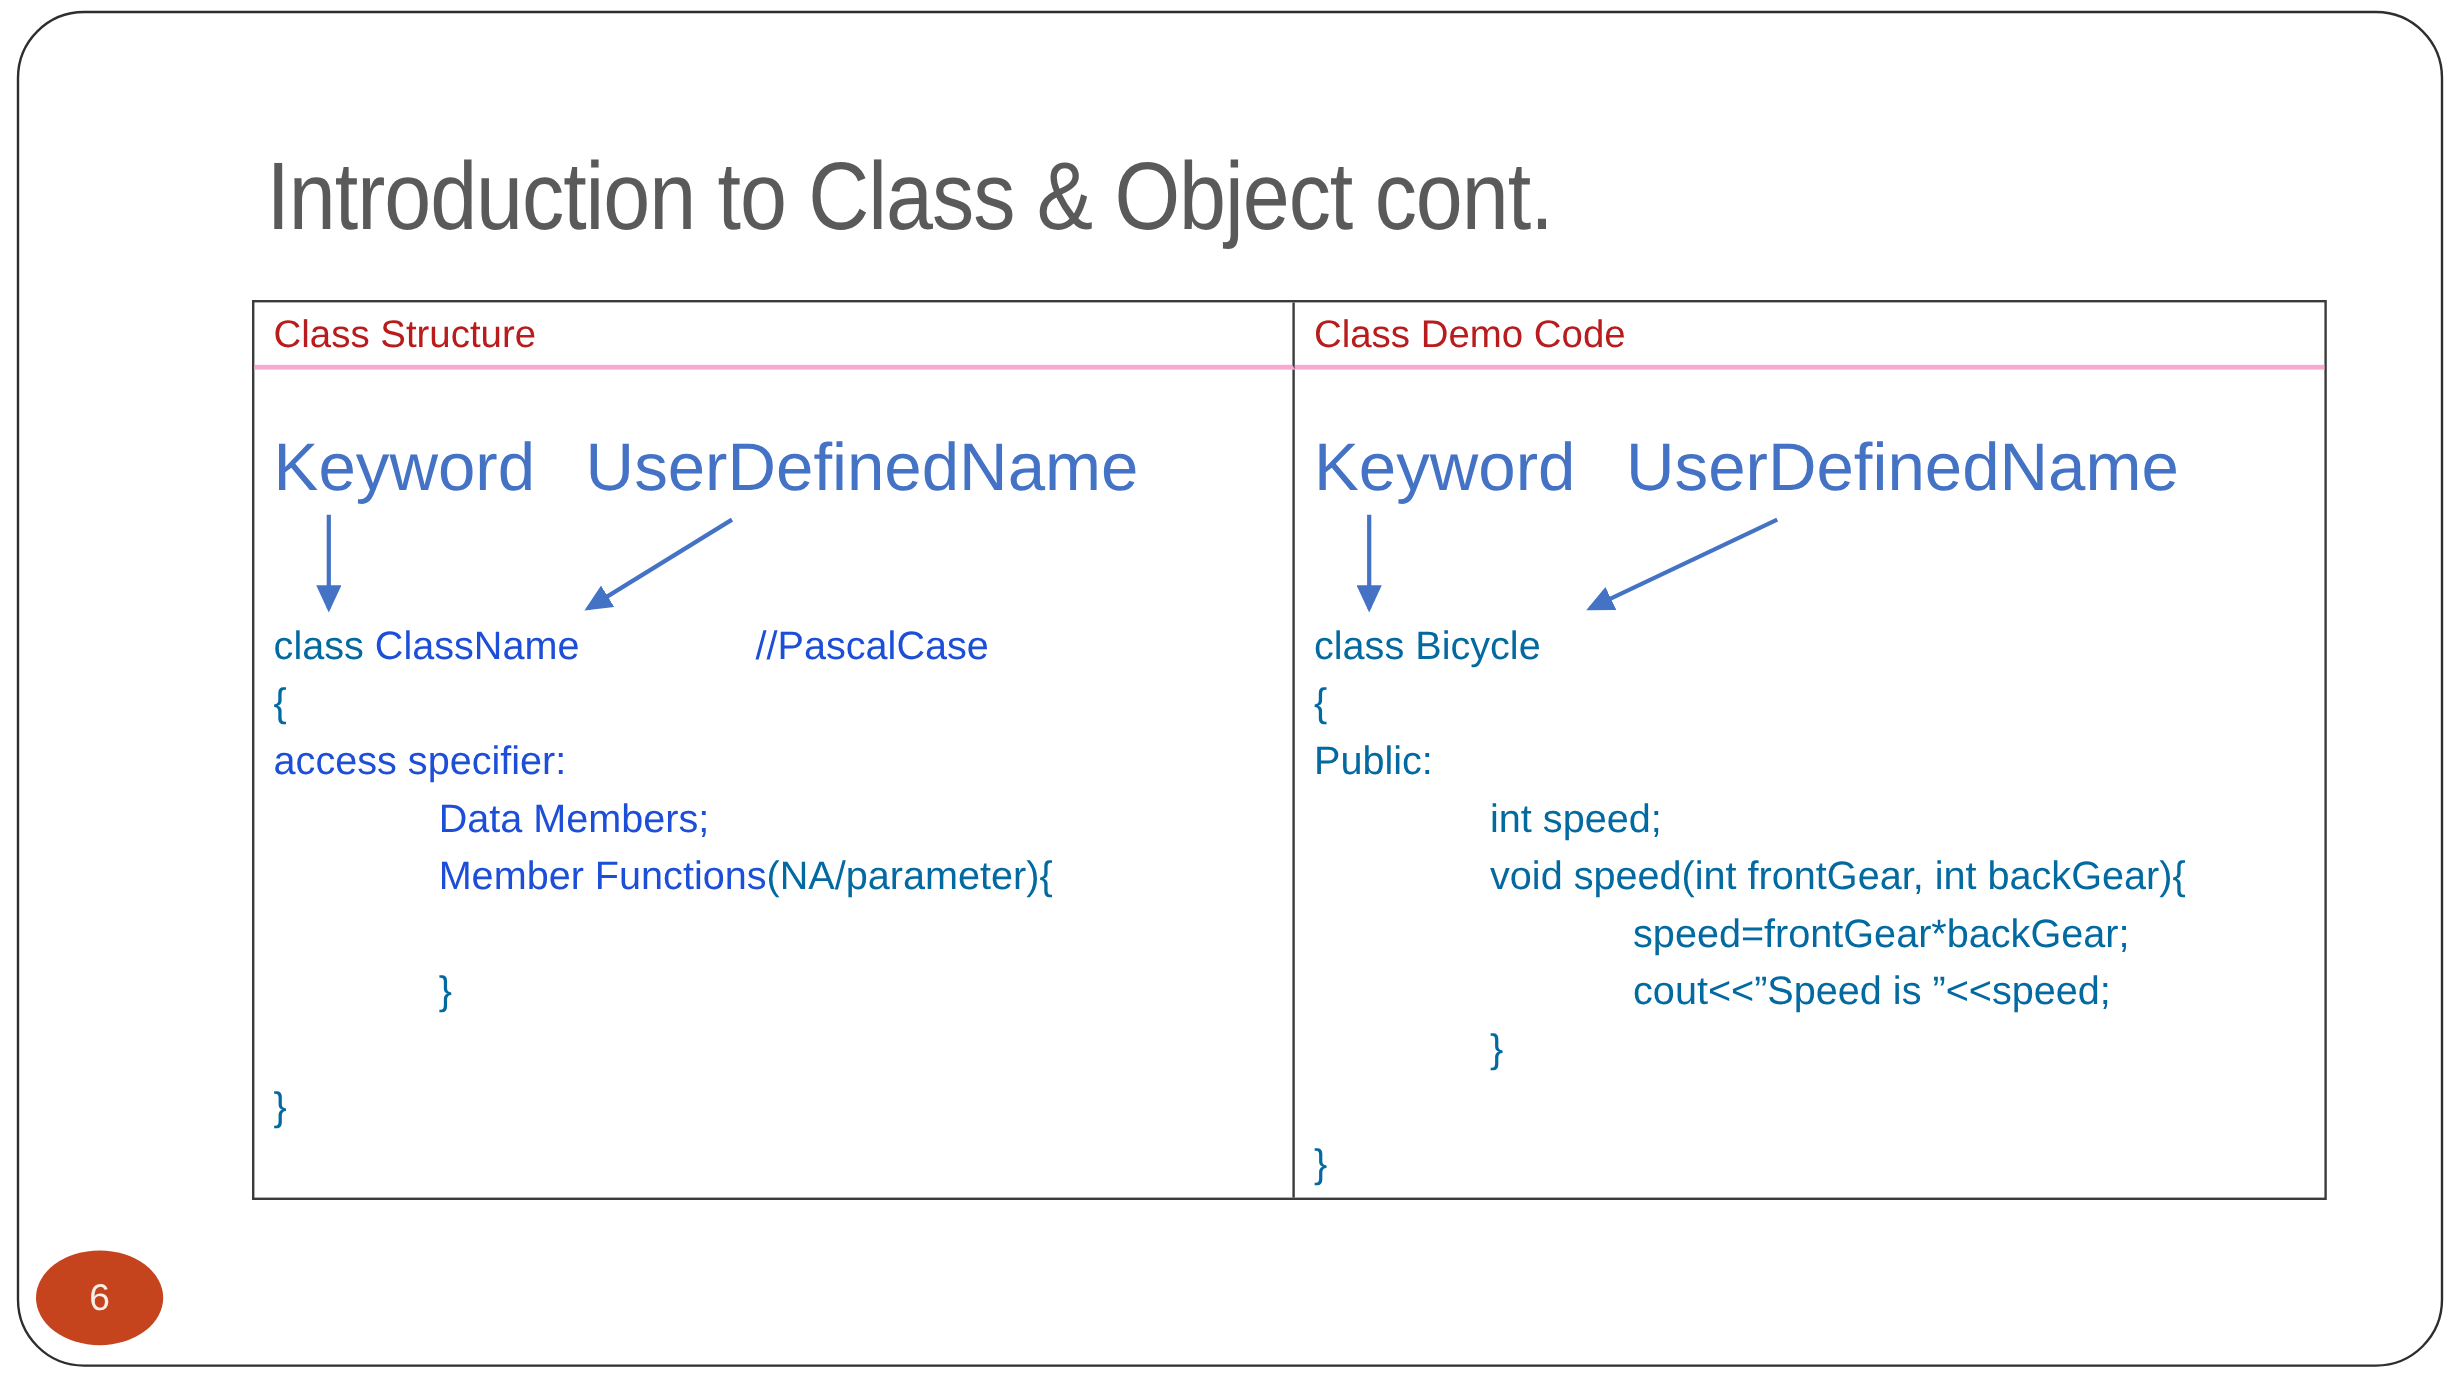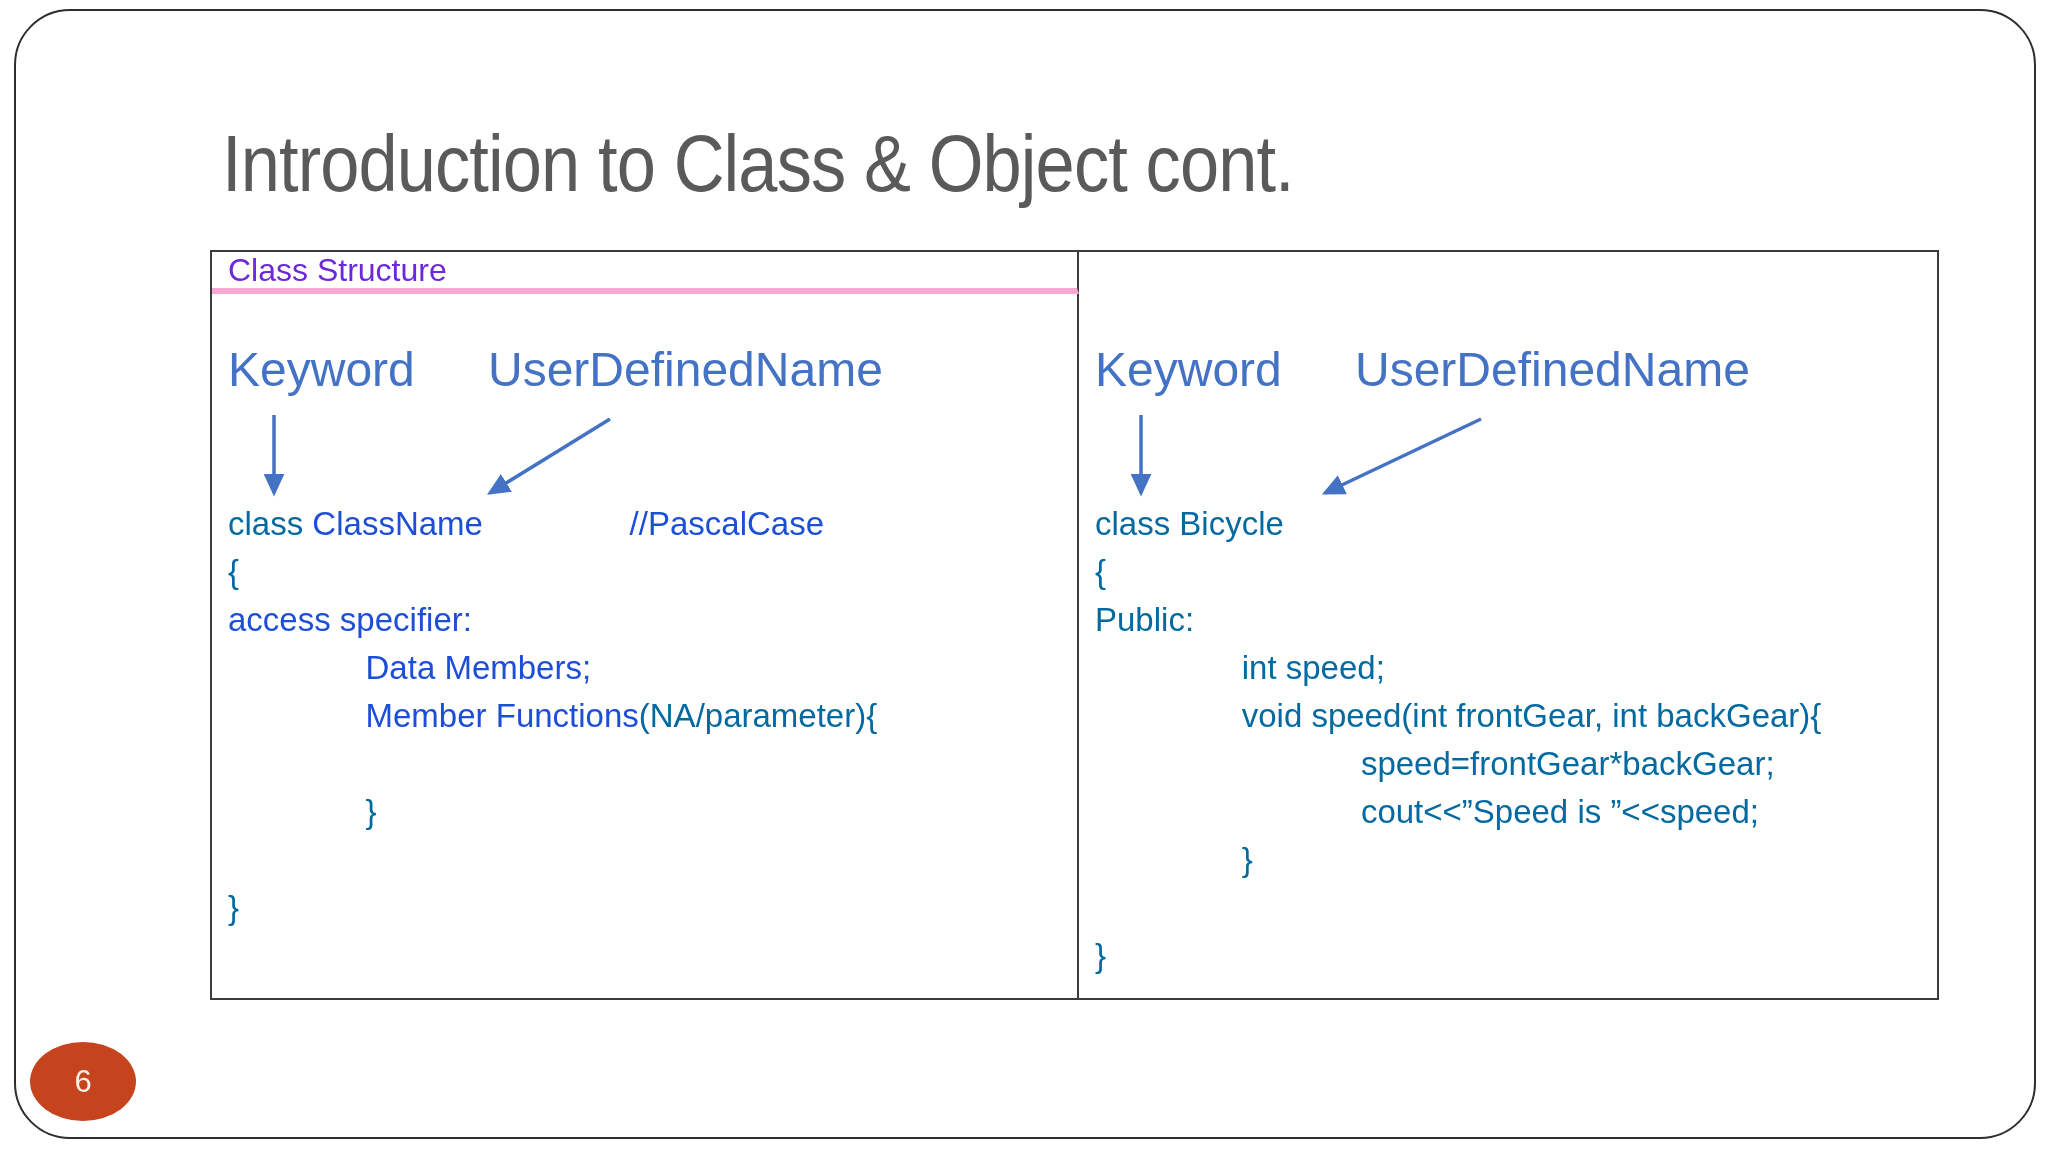--- a/index.html
+++ b/index.html
@@ -12,25 +12,25 @@
   .slide-title{position:absolute;left:222px;top:118px;font-size:80px;color:#5a5a5a;
       white-space:nowrap;transform:scaleX(0.88);transform-origin:left top;letter-spacing:-1px;}
 
   .class-table{position:absolute;left:210px;top:250px;width:1729px;height:750px;
       border:2px solid #3b3b3b;box-sizing:border-box;display:flex;flex-direction:column;}
   .t-row{display:flex;flex:0 0 auto;}
   .t-row.body{flex:1 1 auto;}
   .t-cell{box-sizing:border-box;}
   .t-cell.left{width:867px;border-right:2px solid #3b3b3b;}
   .t-cell.right{flex:1;}
-  .t-head .t-cell{height:42px;border-bottom:6px solid #f9a8d4;display:flex;align-items:center;
-      padding-left:16px;font-size:32px;color:#6d28d9;}
+  .t-head .t-cell{height:56px;border-bottom:4px solid #f9a8d4;display:flex;align-items:center;
+      padding-left:16px;font-size:32px;color:#b91c1c;}
   .body-cell{position:relative;}
 
-  .blue-label{position:absolute;top:48px;font-size:48px;color:#4472c4;white-space:nowrap;}
+  .blue-label{position:absolute;top:48px;font-size:56px;color:#4472c4;white-space:nowrap;}
   .kw-left{left:16px;}
   .udn-left{left:276px;}
   .kw-right{left:16px;}
   .udn-right{left:276px;}
 
   .arrow-layer{position:absolute;left:0;top:115px;width:860px;height:94px;}
 
   .code-block{position:absolute;left:16px;top:206px;font-size:33px;line-height:48px;
       white-space:pre;color:#1b1b1b;}
   .code-line{height:48px;}
@@ -44,20 +44,21 @@
 </head>
 <body>
 
 <div class="slide-frame"></div>
 
 <div class="slide-title">Introduction to Class &amp; Object cont.</div>
 
 <div class="class-table">
   <div class="t-row t-head">
     <div class="t-cell left">Class Structure</div>
+    <div class="t-cell right">Class Demo Code</div>
   </div>
   <div class="t-row body">
     <div class="t-cell left body-cell">
       <div class="blue-label kw-left">Keyword</div>
       <div class="blue-label udn-left">UserDefinedName</div>
       <svg class="arrow-layer" viewBox="0 0 860 94">
         <defs>
           <marker id="ahL" markerWidth="6.5" markerHeight="6" refX="5.5" refY="3" orient="auto">
             <path d="M0,0 L6.5,3 L0,6 z" fill="#4472c4"></path>
           </marker>

